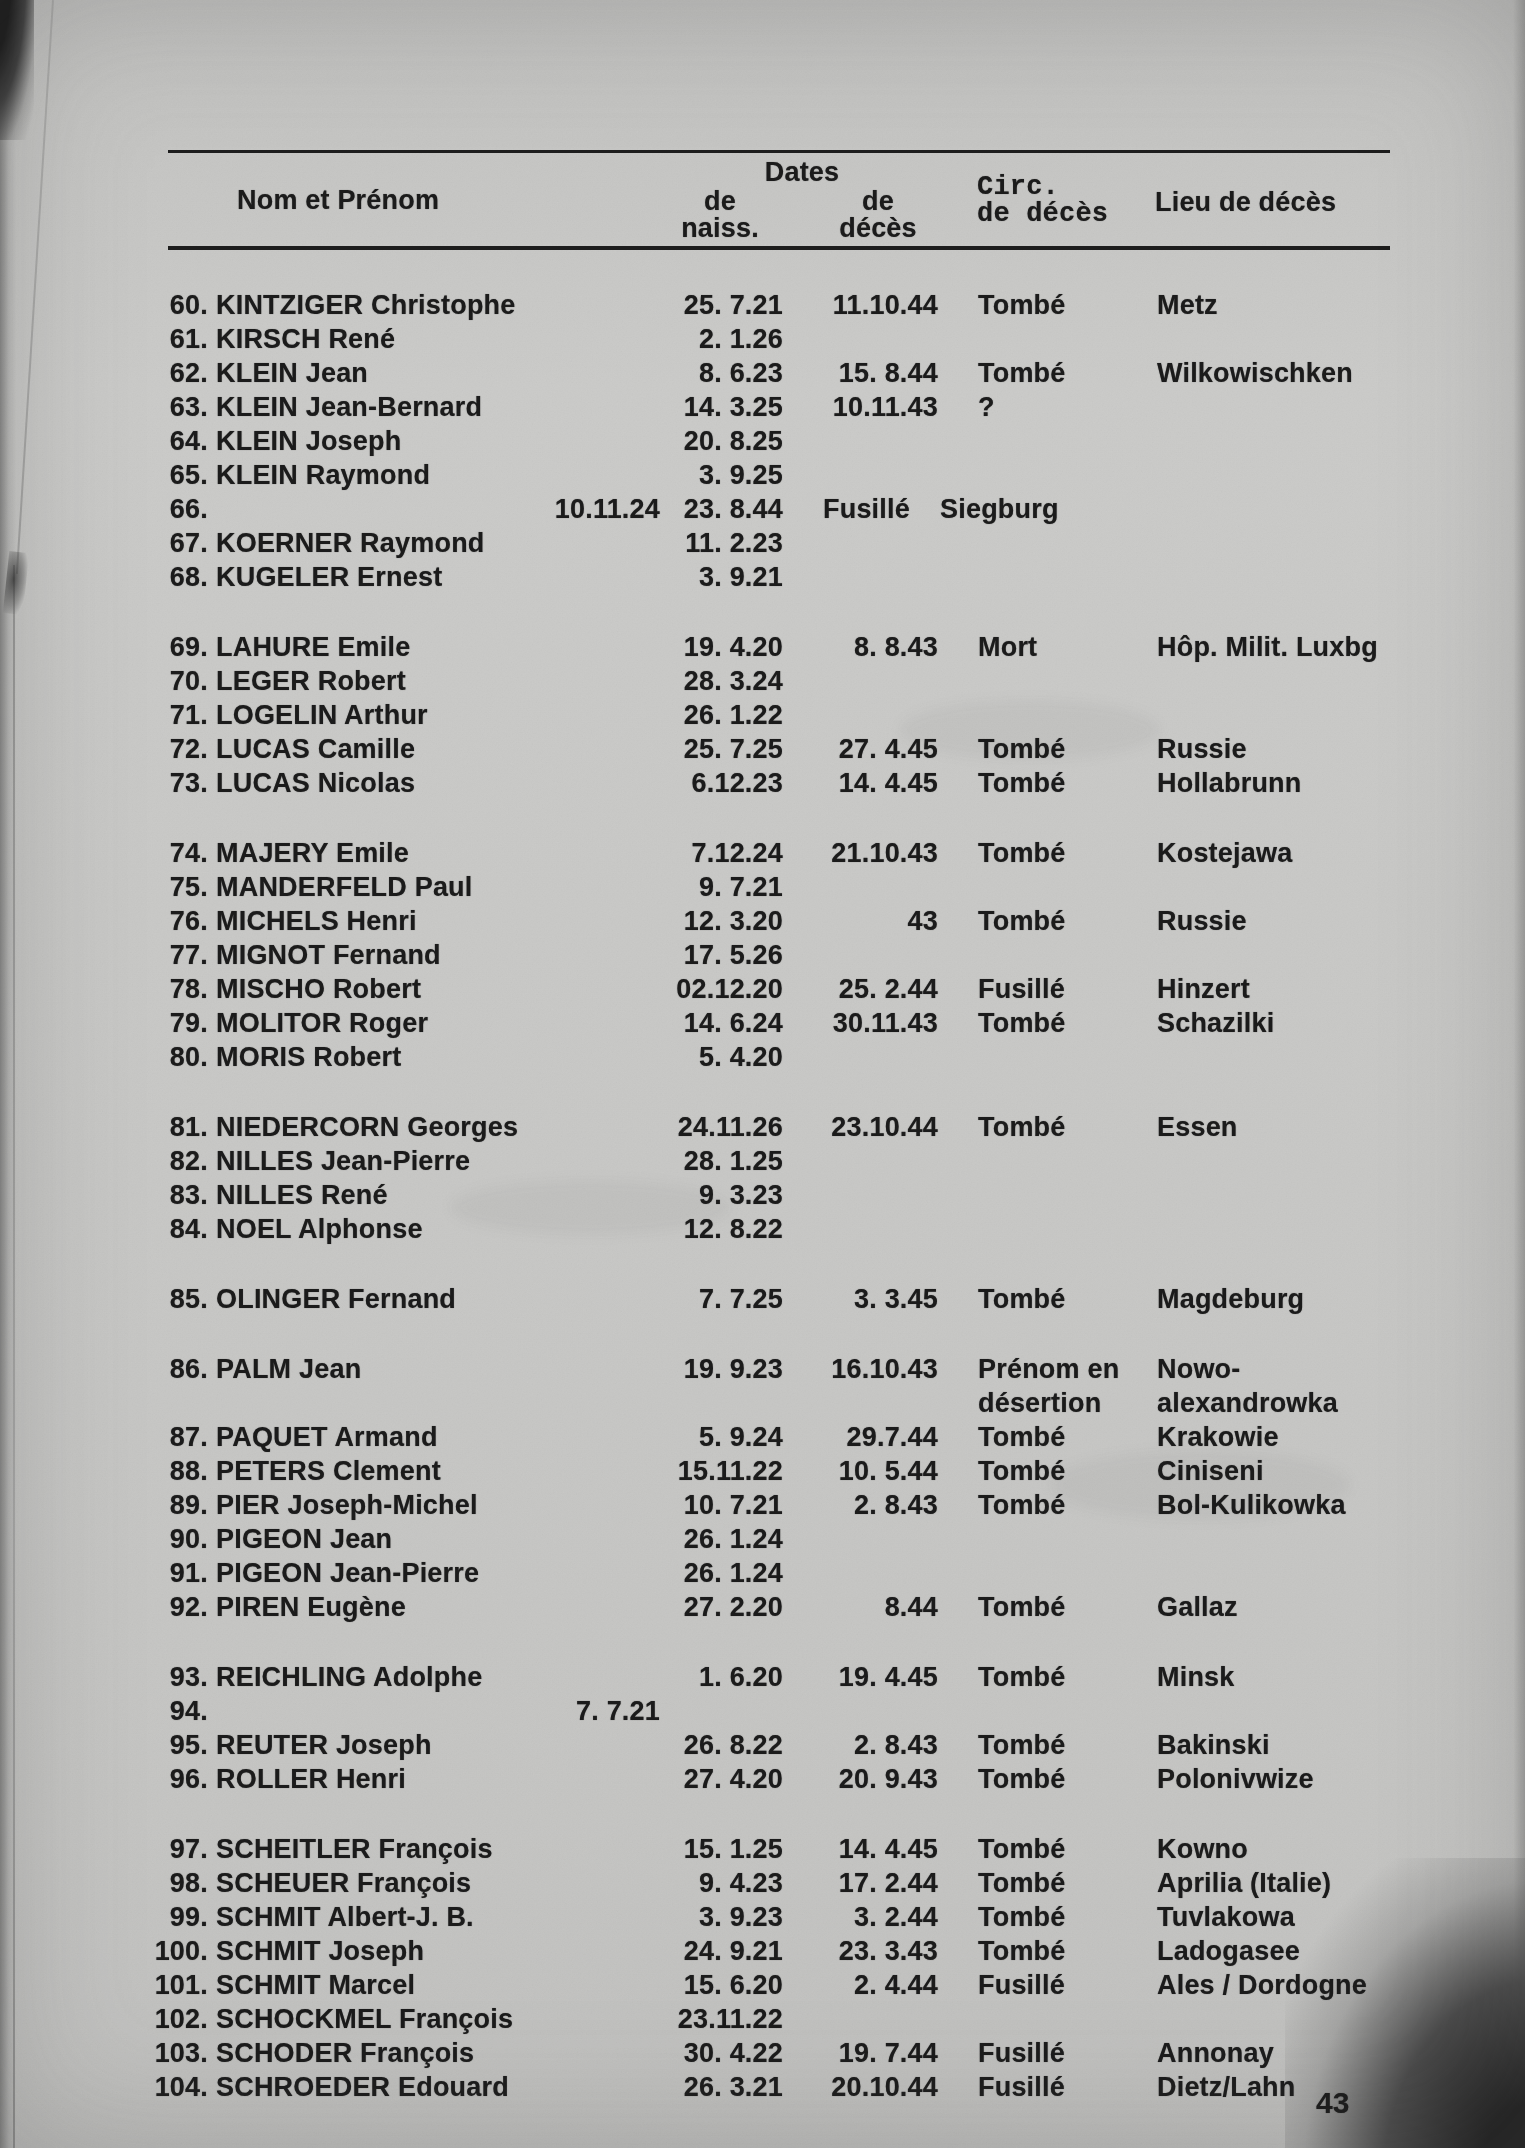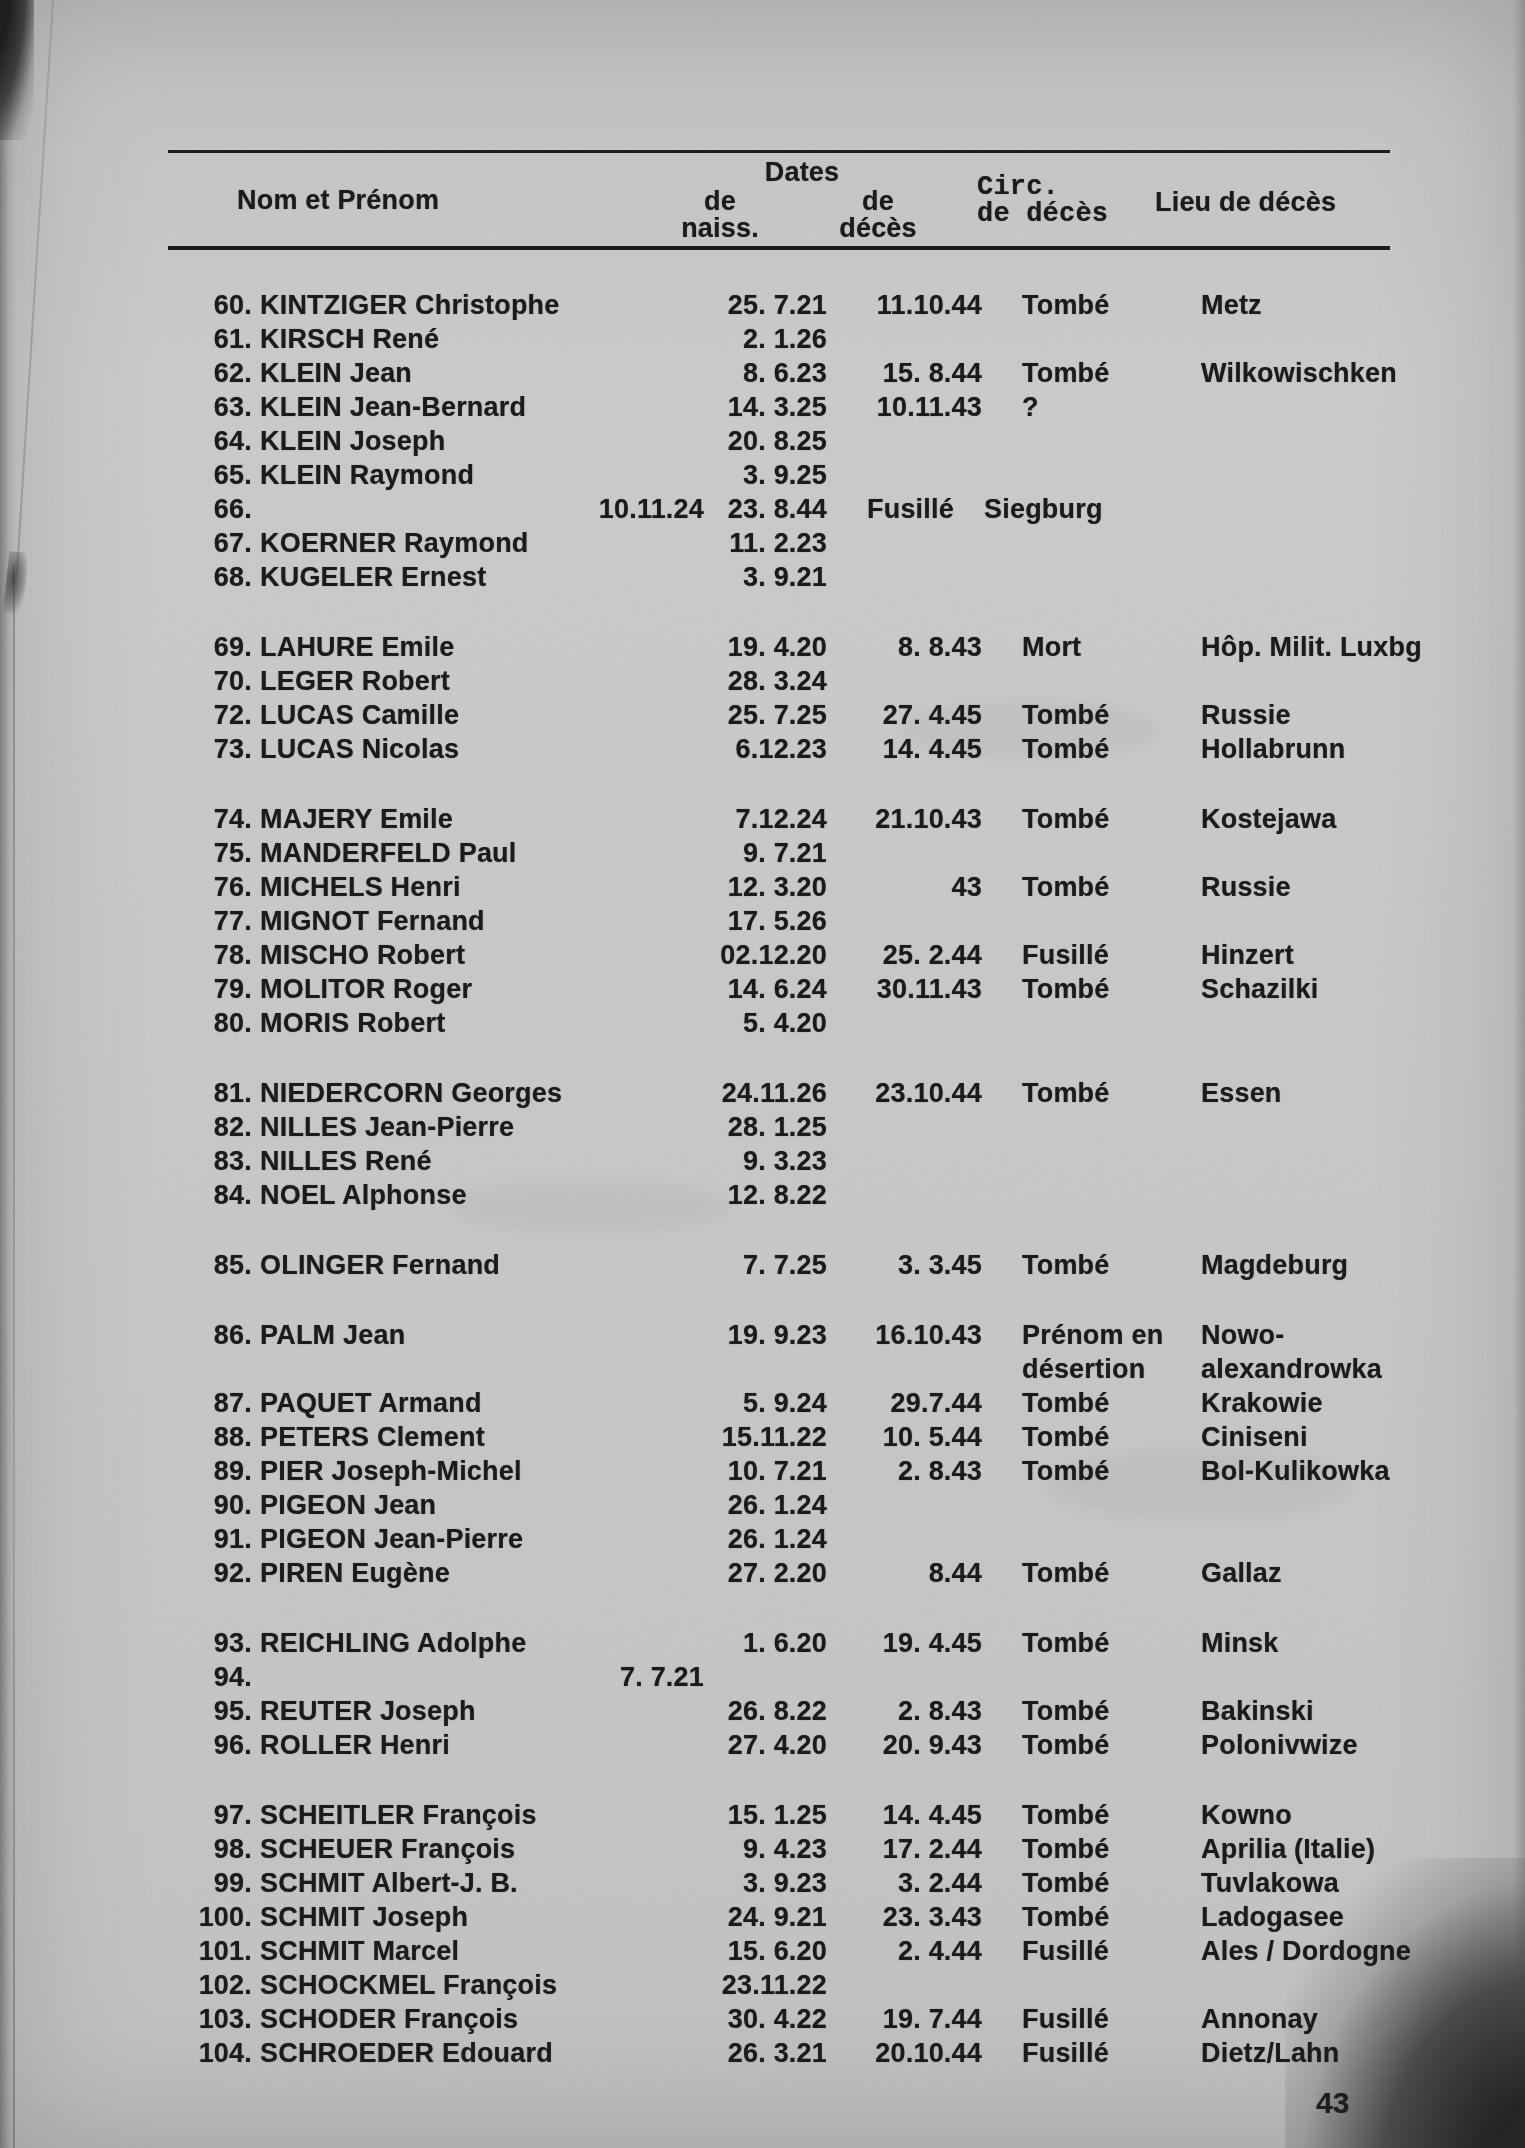--- a/index.html
+++ b/index.html
@@ -48,21 +48,21 @@
   .hdr-circ{left:977px;top:174px;line-height:27px;font-family:Liberation Mono, monospace;}
   .hdr-place{left:1155px;top:188px;}
 
   
   #rows{position:absolute;top:288px;left:0;width:1525px;}
   .group + .group{margin-top:36px;}
   .row{
     display:grid;
     grid-template-columns:58px 452px 123px 155px 217px 1fr;
     padding-left:150px;
-    font-size:27px;line-height:34px;letter-spacing:.2px;margin-left:44px;
+    font-size:27px;line-height:34px;letter-spacing:.2px;
   }
   .c-num{text-align:right;}
   .c-name{padding-left:8px;}
   .c-birth{text-align:right;}
   .c-death{text-align:right;}
   .c-circ{padding-left:40px;white-space:pre-line;}
   .c-place{padding-left:2px;white-space:pre-line;}
 
   .page-number{position:absolute;left:1316px;top:2086px;font-size:30px;}
 </style>
@@ -190,20 +190,28 @@
         </div>
         <div class="row">
           <span class="c-num txt">70.</span>
           <span class="c-name txt">LEGER Robert</span>
           <span class="c-birth txt">28. 3.24</span>
           <span class="c-death txt"></span>
           <span class="c-circ txt"></span>
           <span class="c-place txt"></span>
         </div>
         <div class="row">
+          <span class="c-num txt">71.</span>
+          <span class="c-name txt">LOGELIN Arthur</span>
+          <span class="c-birth txt">26. 1.22</span>
+          <span class="c-death txt"></span>
+          <span class="c-circ txt"></span>
+          <span class="c-place txt"></span>
+        </div>
+        <div class="row">
           <span class="c-num txt">72.</span>
           <span class="c-name txt">LUCAS Camille</span>
           <span class="c-birth txt">25. 7.25</span>
           <span class="c-death txt">27. 4.45</span>
           <span class="c-circ txt">Tombé</span>
           <span class="c-place txt">Russie</span>
         </div>
         <div class="row">
           <span class="c-num txt">73.</span>
           <span class="c-name txt">LUCAS Nicolas</span>

